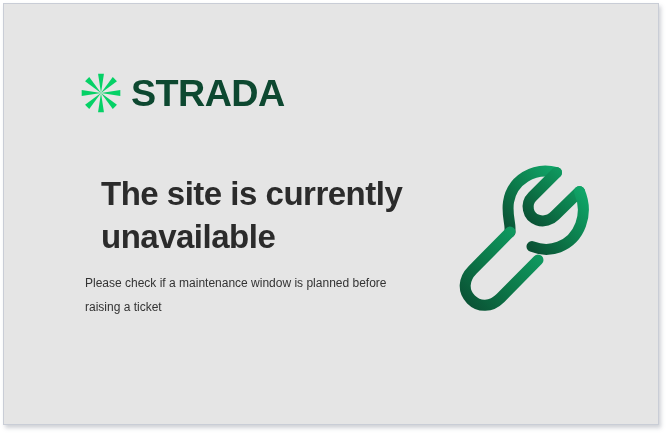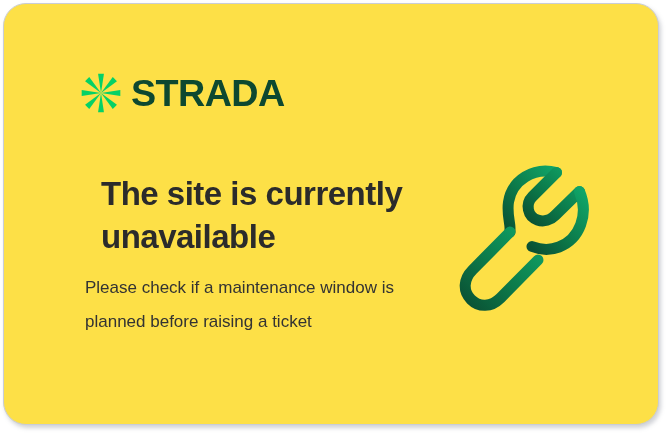--- a/index.html
+++ b/index.html
@@ -21,23 +21,23 @@
     height: 436px;
     background: #ffffff;
   }
   .card {
     position: absolute;
     left: 3px;
     top: 3px;
     width: 656px;
     height: 422px;
     box-sizing: border-box;
-    background: #fde047;
+    background: #e5e5e5;
     border: 1px solid #c9cdd6;
-    border-radius: 23px;
+    border-radius: 0;
     box-shadow: 2px 3px 4px rgba(120,126,140,0.35);
     overflow: hidden;
   }
 
   
   .logo {
     position: absolute;
     left: 76px;
     top: 68px;
     display: flex;
@@ -78,21 +78,21 @@
   }
 
   
   .body-copy {
     position: absolute;
     left: 81px;
     top: 267px;
     width: 310px;
     margin: 0;
     font-family: "Liberation Sans", sans-serif;
-    font-size: 17px;
+    font-size: 12px;
     font-weight: normal;
     line-height: 2.0;
     color: #333333;
   }
 
   
   .wrench {
     position: absolute;
     left: 452px;
     top: 148px;

